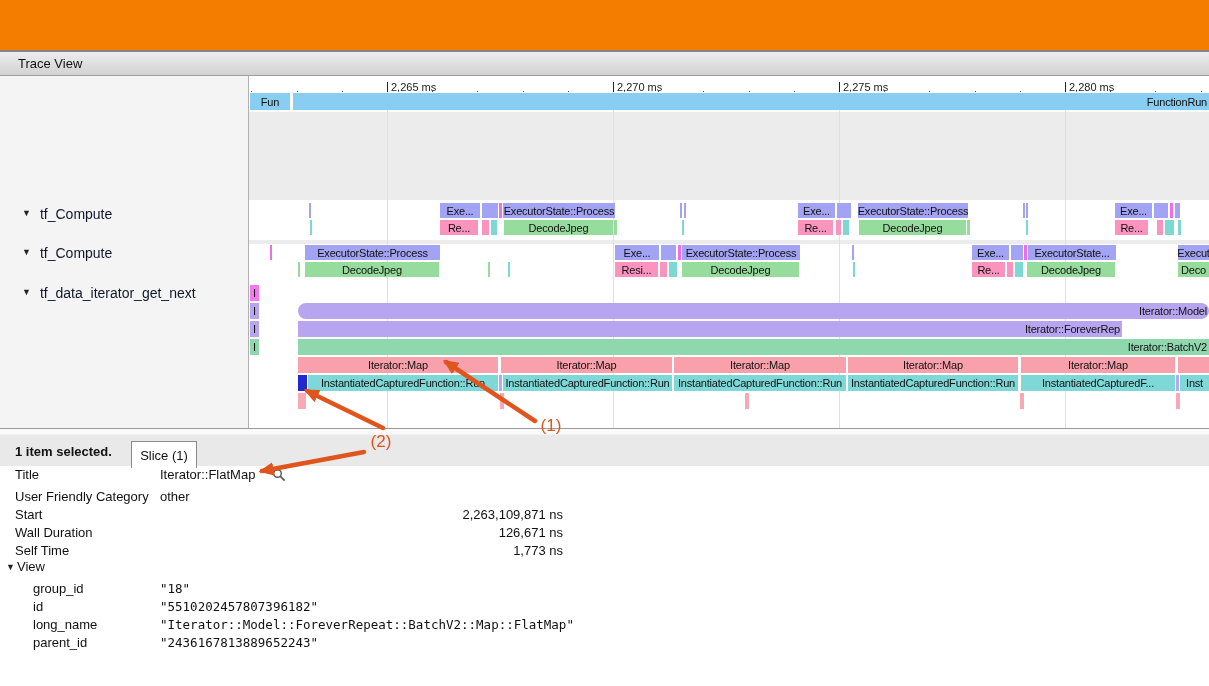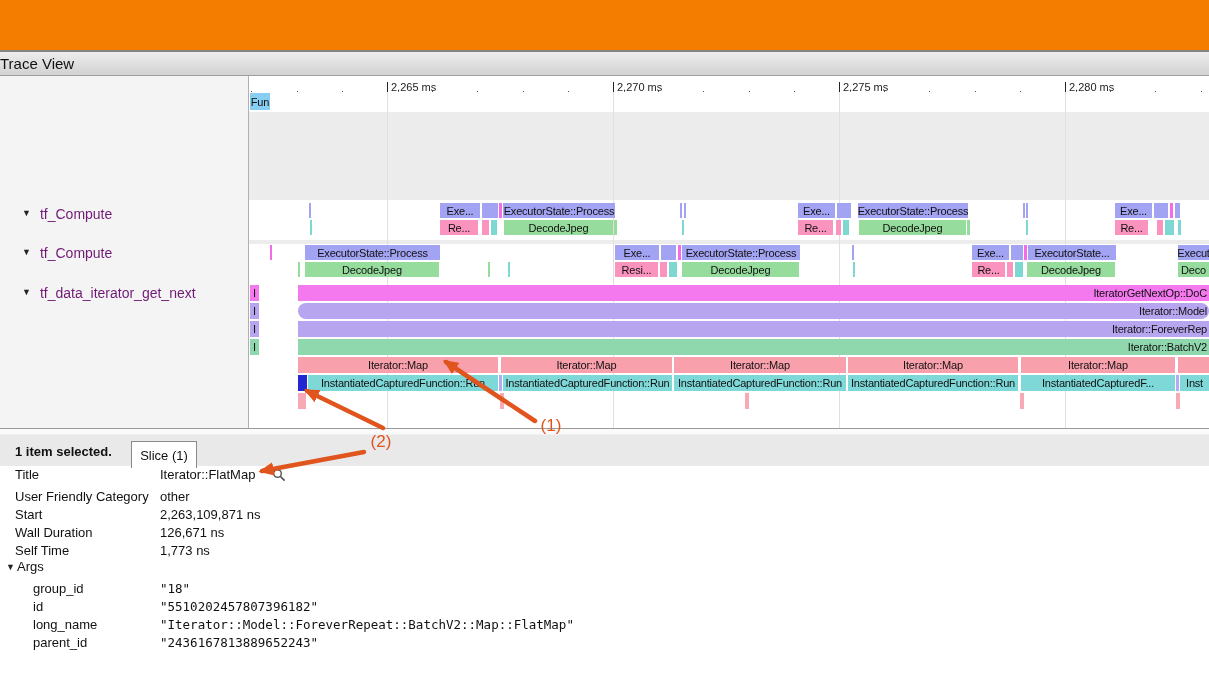--- a/index.html
+++ b/index.html
@@ -2,26 +2,26 @@
 <html><head>
 <meta charset="utf-8">
 <style>
   html,body{margin:0;padding:0;background:#fff}
   .screen{position:relative;width:1209px;height:686px;background:#fff;overflow:hidden;
           font-family:"Liberation Sans",sans-serif}
   #banner{position:absolute;left:0;top:0;width:1209px;height:50px}
   #titlebar{position:absolute;left:0;top:50px;width:1209px;height:26px;box-sizing:border-box;
             background:linear-gradient(#ededed,#d2d2d2);border-top:2px solid #858585;
             border-bottom:1px solid #9e9e9e;display:flex;align-items:center}
-  #titlebar .tv{font-size:15px;color:#111}
+  #titlebar .tv{margin-left:18px;font-size:13px;color:#111}
   #sidebar{position:absolute;left:0;top:76px;width:249px;height:352px;box-sizing:border-box;
            background:#f4f4f4;border-right:1px solid #b0b0b0}
   .track{position:absolute;left:22px;height:16px;display:flex;align-items:center;gap:9px}
   .tri{font-size:9px;color:#222;transform:translateY(-1px)}
-  .trklbl{font-size:14px;color:#701a75;white-space:nowrap}
+  .trklbl{font-size:14px;color:#0f172a;white-space:nowrap}
   #ruler{position:absolute;left:249px;top:80px;width:960px;height:16px;box-sizing:border-box;
          background:#fff;border-bottom:1px solid #3a3a3a}
   .tick{position:absolute;bottom:0;width:1px;height:4px;background:#555}
   .tick.major{height:13px;background:#222}
   .ticklbl{position:absolute;top:1px;font-size:11px;color:#222;white-space:nowrap}
   #chart{position:absolute;left:249px;top:92px;width:960px;height:336px;background:#fff;overflow:hidden}
   .band{position:absolute;left:0;width:960px;background:#ececec}
   .gridline{position:absolute;top:0;width:1px;height:336px;background:#e0e0e0}
   .bar{position:absolute;box-sizing:border-box;font-size:11px;letter-spacing:-0.2px;color:#111;
        display:flex;align-items:center;justify-content:center;overflow:hidden;white-space:nowrap}
@@ -30,21 +30,21 @@
          background:linear-gradient(#fafafa 0,#fafafa 5px,#e9e9e9 6px);
          border-top:1px solid #9a9a9a;border-bottom:1px solid #c6c6c6}
   #selstatus{position:absolute;left:15px;top:444px;font-size:13px;font-weight:bold;color:#111}
   #tab{position:absolute;left:131px;top:441px;width:66px;height:27px;box-sizing:border-box;z-index:2;
        background:#fff;border:1px solid #8a8a8a;border-bottom:none;display:flex;align-items:center;
        justify-content:center;font-size:13px;color:#111}
   #details{position:absolute;left:0;top:466px;width:1209px;height:220px;background:#fff}
   .drow{position:absolute;left:0;width:1209px;height:18px;font-size:13px;color:#111}
   .dlabel{position:absolute;left:15px;line-height:18px}
   .dval{position:absolute;left:160px;line-height:18px}
-  .dval.right{width:403px;}
+  .dval.right{width:403px;text-align:right}
   .akey{position:absolute;left:33px;line-height:18px}
   .aval{position:absolute;left:160px;line-height:18px;
         font-family:"DejaVu Sans Mono",monospace;font-size:12.5px}
   .argtri{position:absolute;left:6px;line-height:18px;font-size:9px;color:#222}
   .argslbl{position:absolute;left:17px;line-height:18px}
   .mag{position:absolute;left:272px;top:2px}
   #ann{position:absolute;left:0;top:0;z-index:10;pointer-events:none}
 </style>
 </head>
 <body>
@@ -100,21 +100,22 @@
       <div class="tick" style="left: 951.6px;"></div>
     </div>
 
   <div id="chart">
       <div class="band" style="top: 20px; height: 88px;"></div>
       <div class="band" style="top: 148px; height: 4px;"></div>
       <div class="gridline" style="left: 138px;"></div>
       <div class="gridline" style="left: 364px;"></div>
       <div class="gridline" style="left: 590px;"></div>
       <div class="gridline" style="left: 816px;"></div>
-      <div class="bar" style="left: 1px; top: 1px; width: 20px; height: 17px; background: rgb(135, 206, 242);">Fun</div>
+      <div class="bar" style="left: 1px; top: 1px; width: 40px; height: 17px; background: rgb(135, 206, 242);">Fun</div>
+      <div class="bar ta-right" style="left: 44px; top: 1px; width: 916px; height: 17px; background: rgb(135, 206, 242);">FunctionRun</div>
       <div class="bar" style="left: 60px; top: 111px; width: 2px; height: 15px; background: rgb(162, 163, 242);"></div>
       <div class="bar" style="left: 191px; top: 111px; width: 40px; height: 15px; background: rgb(162, 163, 242);">Exe...</div>
       <div class="bar" style="left: 233px; top: 111px; width: 16px; height: 15px; background: rgb(162, 163, 242);"></div>
       <div class="bar" style="left: 250px; top: 111px; width: 3px; height: 15px; background: rgb(242, 108, 232);"></div>
       <div class="bar" style="left: 254px; top: 111px; width: 112px; height: 15px; background: rgb(162, 163, 242);">ExecutorState::Process</div>
       <div class="bar" style="left: 431px; top: 111px; width: 2px; height: 15px; background: rgb(162, 163, 242);"></div>
       <div class="bar" style="left: 435px; top: 111px; width: 2px; height: 15px; background: rgb(162, 163, 242);"></div>
       <div class="bar" style="left: 549px; top: 111px; width: 37px; height: 15px; background: rgb(162, 163, 242);">Exe...</div>
       <div class="bar" style="left: 588px; top: 111px; width: 14px; height: 15px; background: rgb(162, 163, 242);"></div>
       <div class="bar" style="left: 609px; top: 111px; width: 110px; height: 15px; background: rgb(162, 163, 242);">ExecutorState::Process</div>
@@ -161,25 +162,24 @@
       <div class="bar" style="left: 411px; top: 170px; width: 7px; height: 15px; background: rgb(250, 148, 191);"></div>
       <div class="bar" style="left: 420px; top: 170px; width: 8px; height: 15px; background: rgb(126, 216, 210);"></div>
       <div class="bar" style="left: 433px; top: 170px; width: 117px; height: 15px; background: rgb(149, 220, 157);">DecodeJpeg</div>
       <div class="bar" style="left: 604px; top: 170px; width: 2px; height: 15px; background: rgb(126, 216, 210);"></div>
       <div class="bar" style="left: 723px; top: 170px; width: 33px; height: 15px; background: rgb(250, 148, 191);">Re...</div>
       <div class="bar" style="left: 758px; top: 170px; width: 6px; height: 15px; background: rgb(250, 148, 191);"></div>
       <div class="bar" style="left: 766px; top: 170px; width: 8px; height: 15px; background: rgb(126, 216, 210);"></div>
       <div class="bar" style="left: 778px; top: 170px; width: 88px; height: 15px; background: rgb(149, 220, 157);">DecodeJpeg</div>
       <div class="bar" style="left: 929px; top: 170px; width: 31px; height: 15px; background: rgb(149, 220, 157);">Deco</div>
       <div class="bar" style="left: 1px; top: 193px; width: 9px; height: 16px; background: rgb(244, 120, 238);">I</div>
-      <div class="bar ta-right" style="left: 49px; top: 193px; width: 911px; height: 16px; background: rgb(244, 120, 238);">IteratorGetNextOp::DoC</div>
       <div class="bar" style="left: 1px; top: 211px; width: 9px; height: 16px; background: rgb(183, 165, 240);">I</div>
       <div class="bar ta-right" style="left: 49px; top: 211px; width: 911px; height: 16px; background: rgb(183, 165, 240); border-radius: 8px;">Iterator::Model</div>
       <div class="bar" style="left: 1px; top: 229px; width: 9px; height: 16px; background: rgb(183, 165, 240);">I</div>
-      <div class="bar ta-right" style="left: 49px; top: 229px; width: 911px; height: 16px; background: rgb(183, 165, 240); padding-left: 42px;">Iterator::ForeverRep</div>
+      <div class="bar ta-right" style="left: 49px; top: 229px; width: 824px; height: 16px; background: rgb(183, 165, 240); padding-left: 42px;">Iterator::ForeverRep</div>
       <div class="bar" style="left: 1px; top: 247px; width: 9px; height: 16px; background: rgb(143, 216, 173);">I</div>
       <div class="bar ta-right" style="left: 49px; top: 247px; width: 911px; height: 16px; background: rgb(143, 216, 173);">Iterator::BatchV2</div>
       <div class="bar" style="left: 49px; top: 265px; width: 200px; height: 16px; background: rgb(248, 160, 171);">Iterator::Map</div>
       <div class="bar" style="left: 252px; top: 265px; width: 171px; height: 16px; background: rgb(248, 160, 171);">Iterator::Map</div>
       <div class="bar" style="left: 425px; top: 265px; width: 172px; height: 16px; background: rgb(248, 160, 171);">Iterator::Map</div>
       <div class="bar" style="left: 599px; top: 265px; width: 170px; height: 16px; background: rgb(248, 160, 171);">Iterator::Map</div>
       <div class="bar" style="left: 772px; top: 265px; width: 154px; height: 16px; background: rgb(248, 160, 171);">Iterator::Map</div>
       <div class="bar" style="left: 929px; top: 265px; width: 31px; height: 16px; background: rgb(248, 160, 171);"></div>
       <div class="bar" style="left: 49px; top: 283px; width: 9px; height: 16px; background: rgb(35, 39, 210);"></div>
       <div class="bar" style="left: 59px; top: 283px; width: 190px; height: 16px; background: rgb(127, 216, 216);">InstantiatedCapturedFunction::Run</div>
@@ -197,21 +197,21 @@
       <div class="bar" style="left: 927px; top: 301px; width: 4px; height: 16px; background: rgb(247, 169, 181);"></div>
     </div>
 
   <div id="phead"></div>
   <div id="selstatus">1 item selected.</div>
   <div id="tab">Slice (1)</div>
 
   <div id="details">
     <div class="drow" style="top:92px">
       <span class="argtri">▼</span>
-      <span class="argslbl">Args</span>
+      <span class="argslbl">View</span>
     </div>
   <div class="drow" style="top: 22px;">
         <span class="dlabel">User Friendly Category</span>
         <span class="dval">other</span>
       </div>
       <div class="drow" style="top: 0px;">
         <span class="dlabel">Title</span>
         <span class="dval">Iterator::FlatMap</span>
         <svg class="mag" width="14" height="14" viewBox="0 0 14 14">
           <circle cx="5.5" cy="5.5" r="3.8" fill="none" stroke="#555" stroke-width="1.4"></circle>

